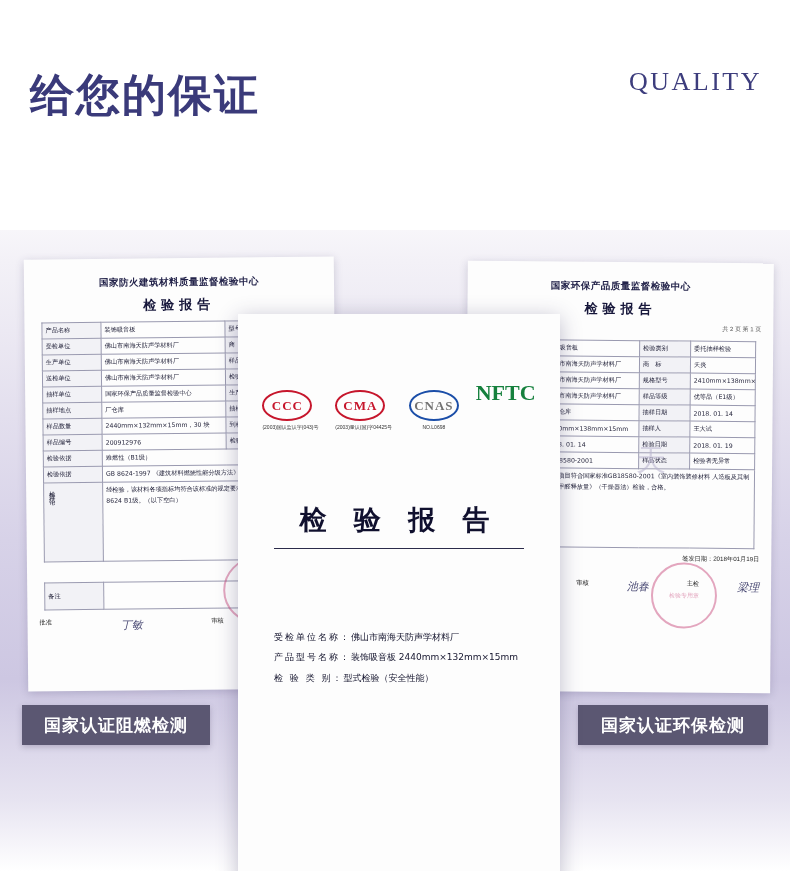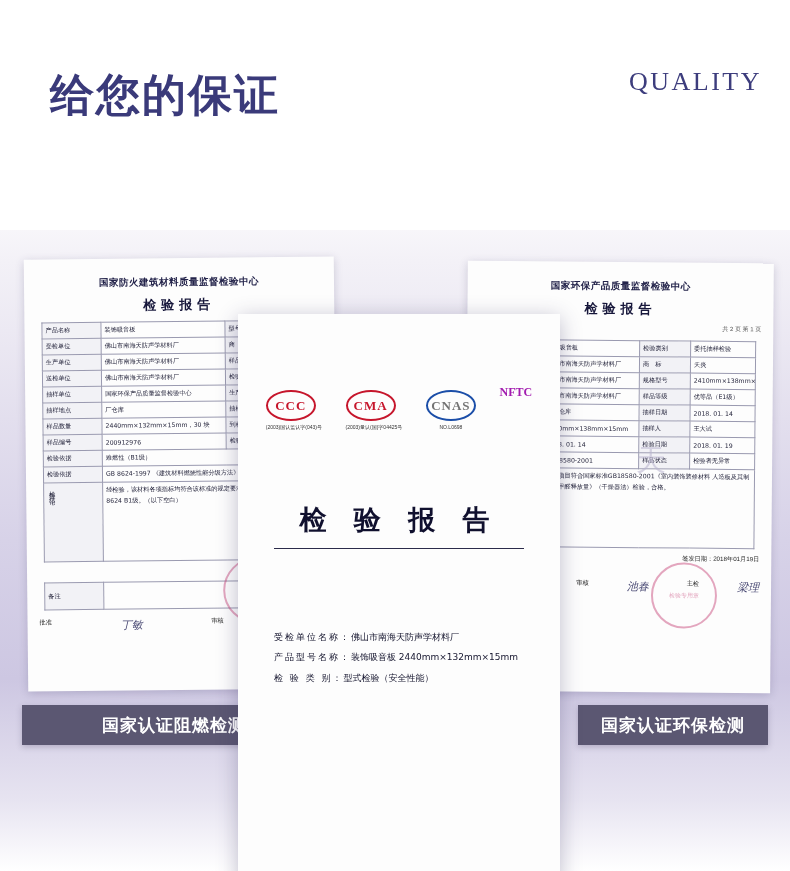--- a/index.html
+++ b/index.html
@@ -28,21 +28,20 @@
   }
   .headline-cn {
     position: absolute;
     left: 30px;
     top: 66px;
     font-size: 44px;
     letter-spacing: 2px;
     color: #3a3a7a;
     font-weight: bold;
     font-family: Liberation Sans, sans-serif;
-    margin-left: 20px;
   }
   .quality-en {
     position: absolute;
     right: 28px;
     top: 64px;
     text-align: right;
     color: #3d3d7d;
     line-height: 1.42;
     font-family: "Liberation Serif", serif;
     font-size: 26px;
@@ -222,22 +221,22 @@
     margin-top: 32px;
   }
   .logo-oval.blue { border-color:#1b4ea8; color:#737373; }
   .logo-cap {
     font-size: 5px;
     color: #333;
     margin-top: 3px;
     white-space: nowrap;
   }
   .nftc {
-    color: #a21caf;
-    font-size: 12px;
+    color: #15803d;
+    font-size: 22px;
     font-weight: bold;
     font-family: "Liberation Serif", serif;
     text-align: center;
   }
   .center-title {
     text-align: center;
     font-size: 27px;
     letter-spacing: 9px;
     color: #10102e;
     margin-top: 72px;
@@ -267,21 +266,21 @@
     color: #ffffff;
     font-size: 17px;
     font-weight: bold;
     letter-spacing: 1px;
     display: flex;
     align-items: center;
     justify-content: center;
     font-family: "DejaVu Sans", "Liberation Sans", sans-serif;
     box-shadow: 0 2px 6px rgba(50,45,80,.25);
   }
-  .ribbon-left { left: 22px; top: 940px; width: 208px; padding-left: 48px; }
+  .ribbon-left { left: 22px; top: 940px; width: 188px; }
   .ribbon-right { right: 22px; top: 940px; width: 190px; }
 </style>
 </head>
 <body>
 
 <div class="page">
 
   <div class="header">
     <div class="headline-cn">给您的保证</div>
     <div class="quality-en">

